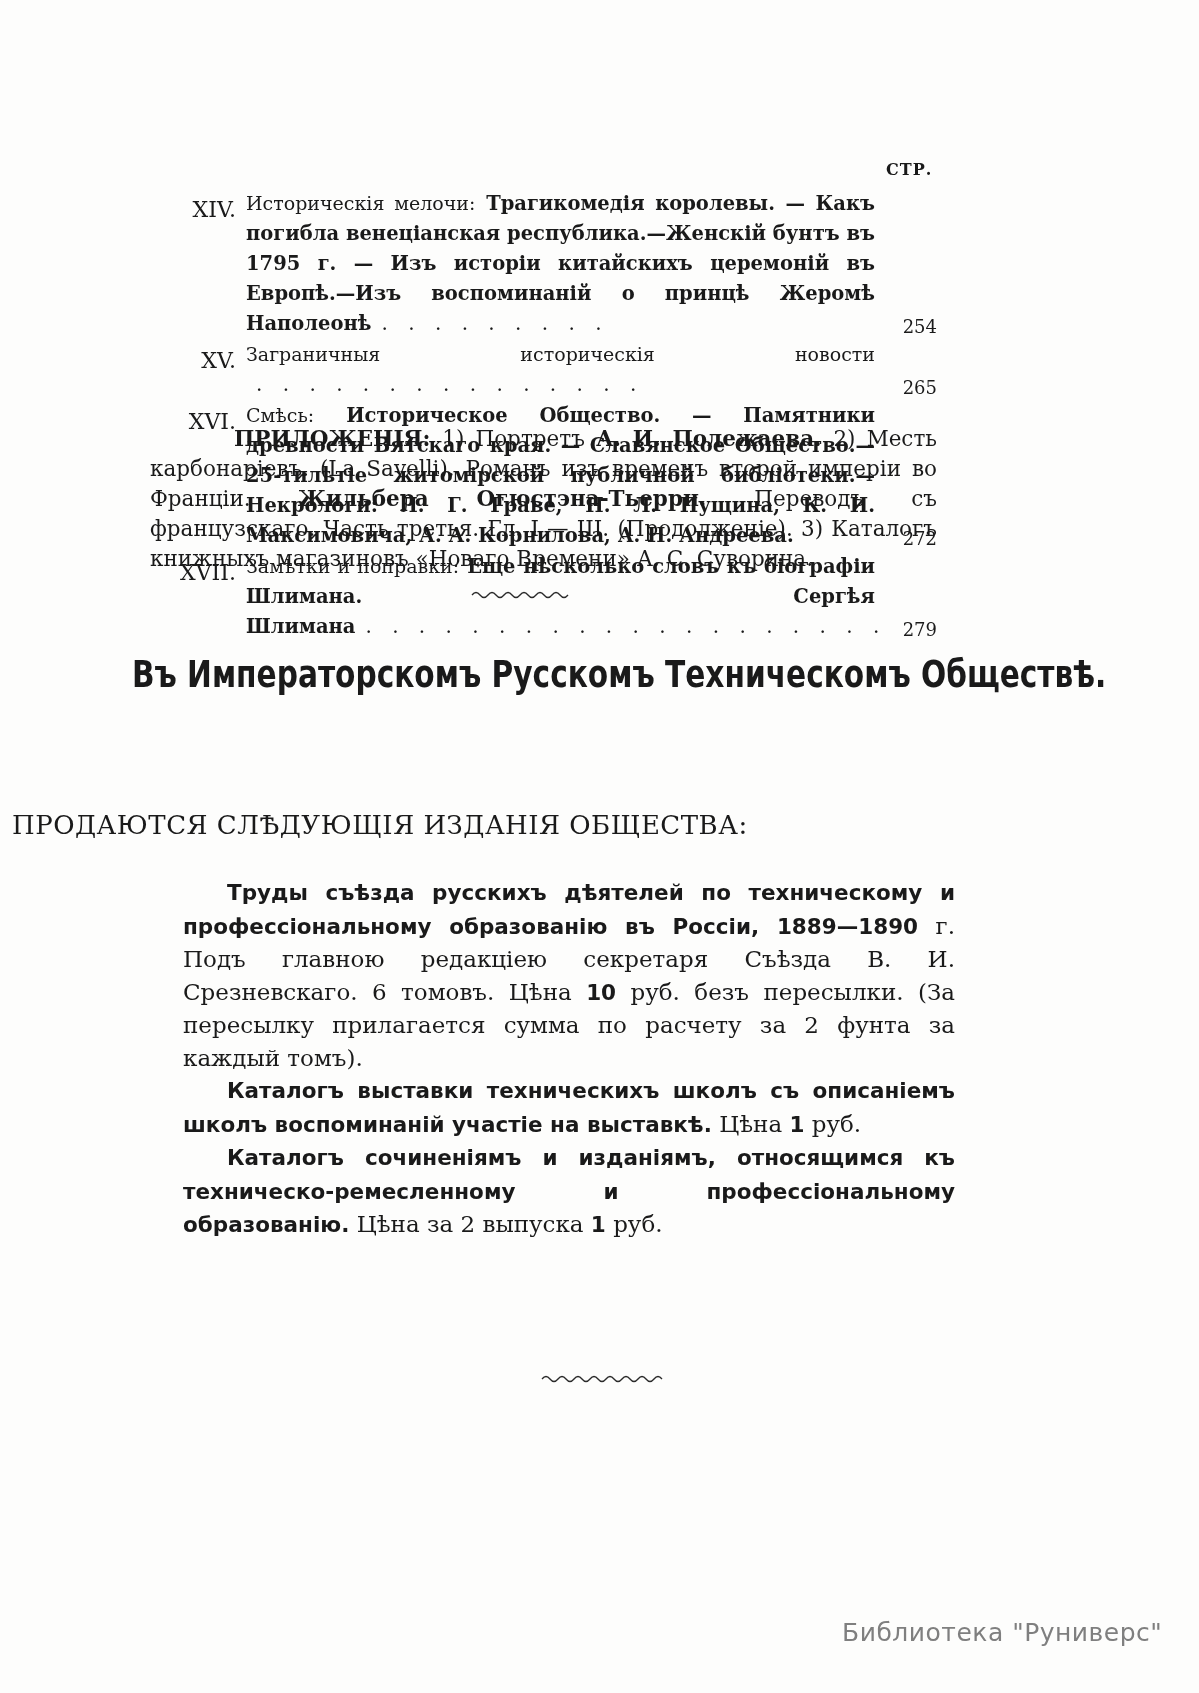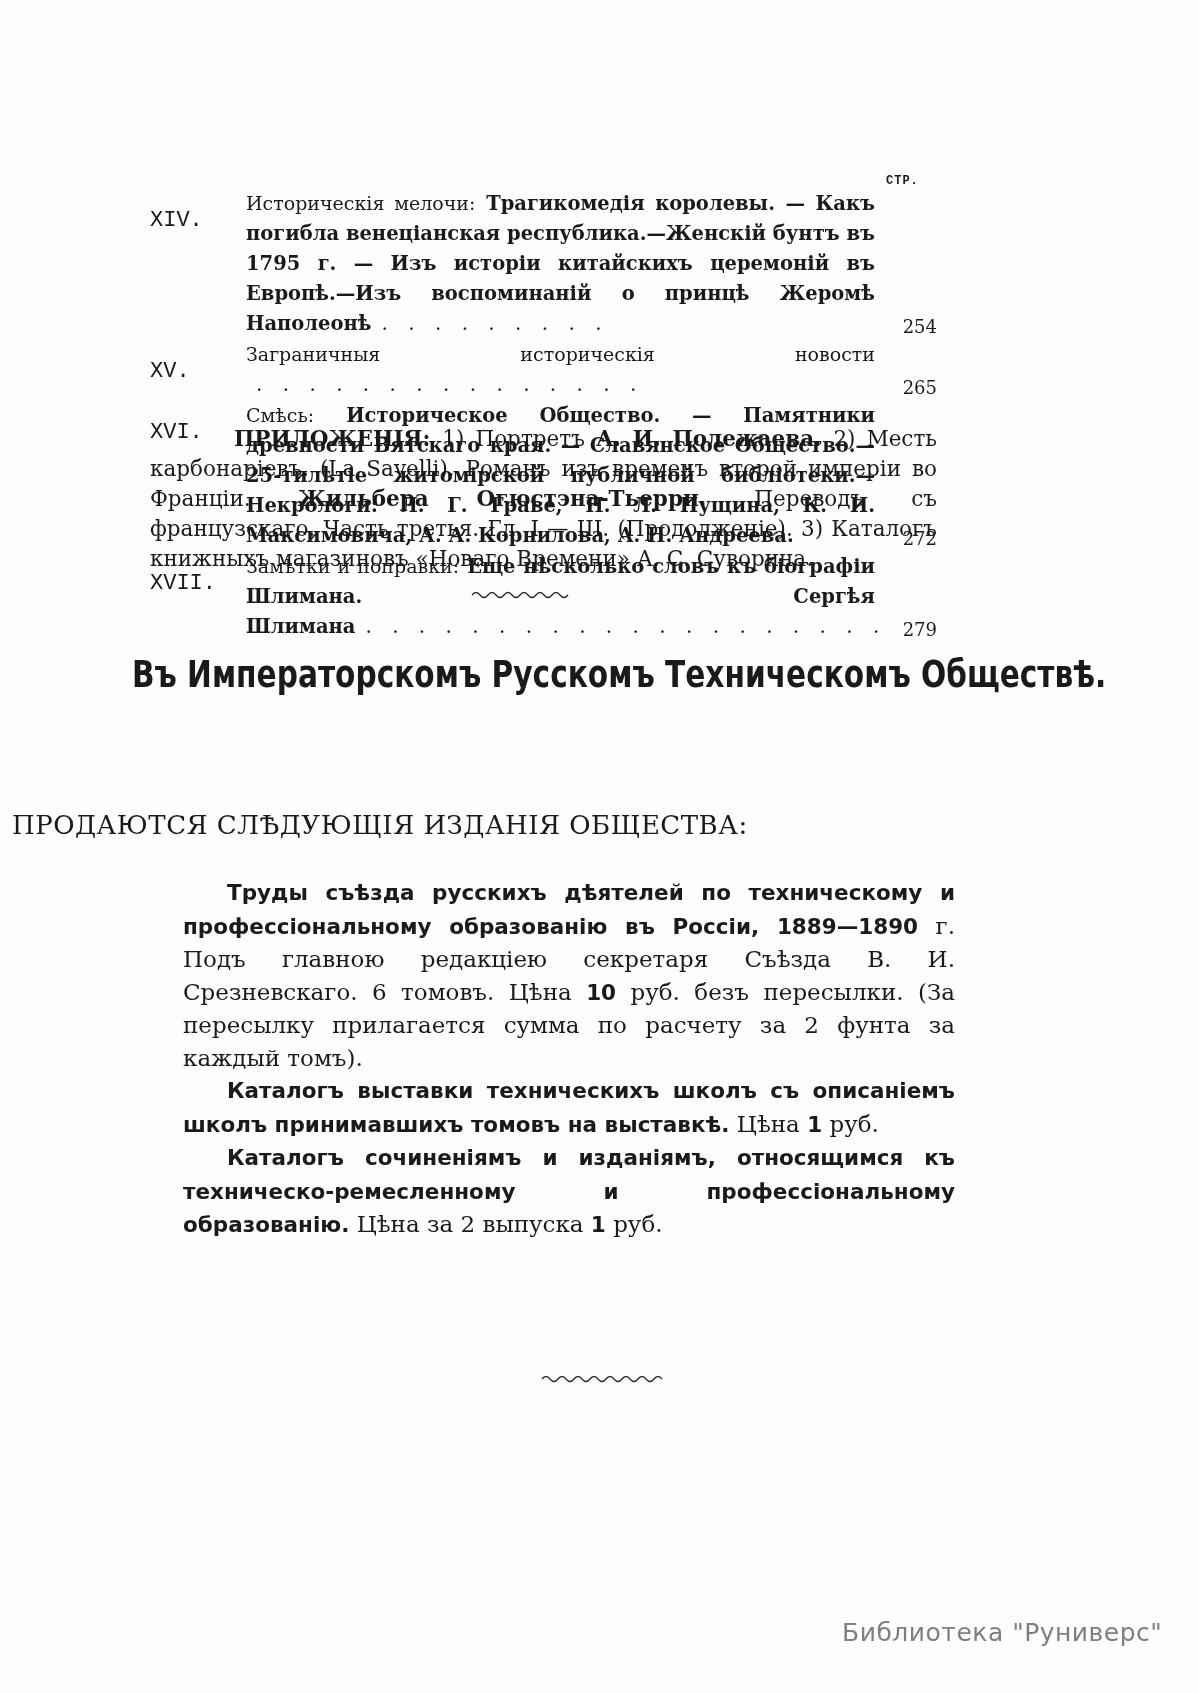--- a/index.html
+++ b/index.html
@@ -2,29 +2,28 @@
 <html><head>
 <meta charset="utf-8">
 <style>
   html,body{margin:0;padding:0;}
   body{width:1199px;height:1693px;background:#f6f6f4;}
   .page{
     position:relative;width:1199px;height:1693px;background:#fdfdfc;
     font-family:"DejaVu Serif", serif;color:#1a1a1a;overflow:hidden;
   }
   .str-label{
-    position:absolute;left:886px;top:174px;font-size:12px;font-weight:bold;
+    position:absolute;left:886px;top:160px;font-size:16px;font-weight:bold;
     letter-spacing:1px;
-    font-family:Liberation Mono, monospace;
   }
   .toc{position:absolute;left:150px;top:188px;width:787px;}
   .toc-entry{position:relative;padding-left:96px;padding-right:62px;margin:0 0 1px 0;}
   .toc-num{
-    position:absolute;left:0;top:18px;width:86px;
-    font-size:22px;line-height:29px;font-family:Liberation Mono, monospace;
+    position:absolute;left:0;top:7px;width:86px;text-align:right;
+    font-size:22px;line-height:29px;
   }
   .toc-text{font-size:22px;line-height:29px;text-align:justify;}
   .toc-label{font-size:19px;}
   .toc-desc{font-weight:bold;font-size:19.5px;}
   .toc-dots{letter-spacing:7px;margin-left:10px;font-weight:normal;font-size:20px;white-space:nowrap;}
   .toc-page{position:absolute;right:0;bottom:1px;font-size:18px;}
   .appendix{
     position:absolute;left:150px;top:424px;width:787px;
     font-size:21.5px;line-height:30px;text-align:justify;text-indent:84px;
   }
@@ -99,21 +98,21 @@
     </svg>
   </div>
 
   <div class="society-title">Въ Императорскомъ Русскомъ Техническомъ Обществѣ.</div>
 
 
   <div class="society-heading">ПРОДАЮТСЯ СЛѢДУЮЩІЯ ИЗДАНІЯ ОБЩЕСТВА:</div>
 
   <div class="items">
     <p class="item"><span class="seg-bs">Труды съѣзда русскихъ дѣятелей по техническому и профессіональному образованію въ Россіи, 1889—1890</span><span class="seg-r"> г. Подъ главною редакціею секретаря Съѣзда В. И. Срезневскаго. 6 томовъ. Цѣна </span><span class="seg-bn">10</span><span class="seg-r"> руб. безъ пересылки. (За пересылку прилагается сумма по расчету за 2 фунта за каждый томъ).</span></p>
-    <p class="item"><span class="seg-bs">Каталогъ выставки техническихъ школъ съ описаніемъ школъ принимавшихъ томовъ на выставкѣ.</span><span class="seg-r"> Цѣна </span><span class="seg-bn">1</span><span class="seg-r"> руб.</span></p>
+    <p class="item"><span class="seg-bs">Каталогъ выставки техническихъ школъ съ описаніемъ школъ воспоминаній участіе на выставкѣ.</span><span class="seg-r"> Цѣна </span><span class="seg-bn">1</span><span class="seg-r"> руб.</span></p>
     <p class="item"><span class="seg-bs">Каталогъ сочиненіямъ и изданіямъ, относящимся къ техническо-ремесленному и профессіональному образованію.</span><span class="seg-r"> Цѣна за 2 выпуска </span><span class="seg-bn">1</span><span class="seg-r"> руб.</span></p>
   </div>
 
   <div class="divider" style="left:540px;top:1372px;">
     <svg width="124" height="12" viewBox="0 0 124 12" xmlns="http://www.w3.org/2000/svg">
       <path d="M2,7 q4,-5 8,0 t8,0 t8,0 t8,0 t8,0 t8,0 t8,0 t8,0 t8,0 t8,0 t8,0 t8,0 t8,0 t8,0 t8,0" fill="none" stroke="#2a2a2a" stroke-width="1.3"></path>
     </svg>
   </div>
 
   <div class="watermark">Библиотека "Руниверс"</div>

